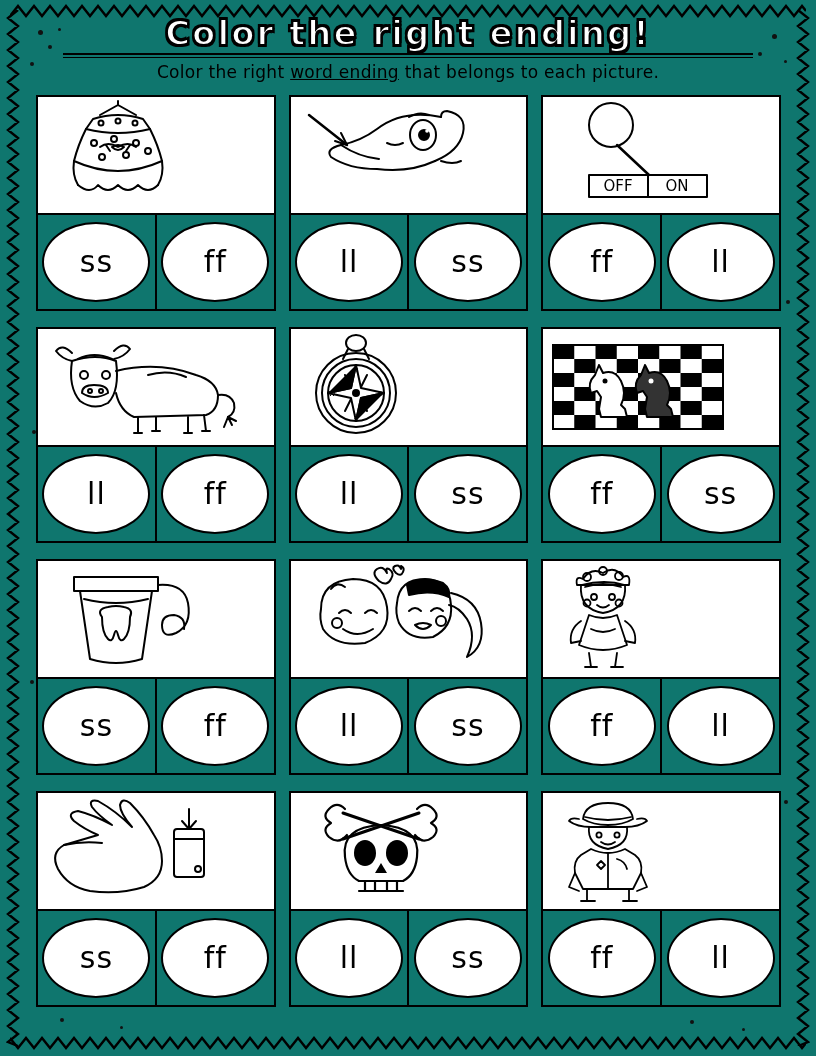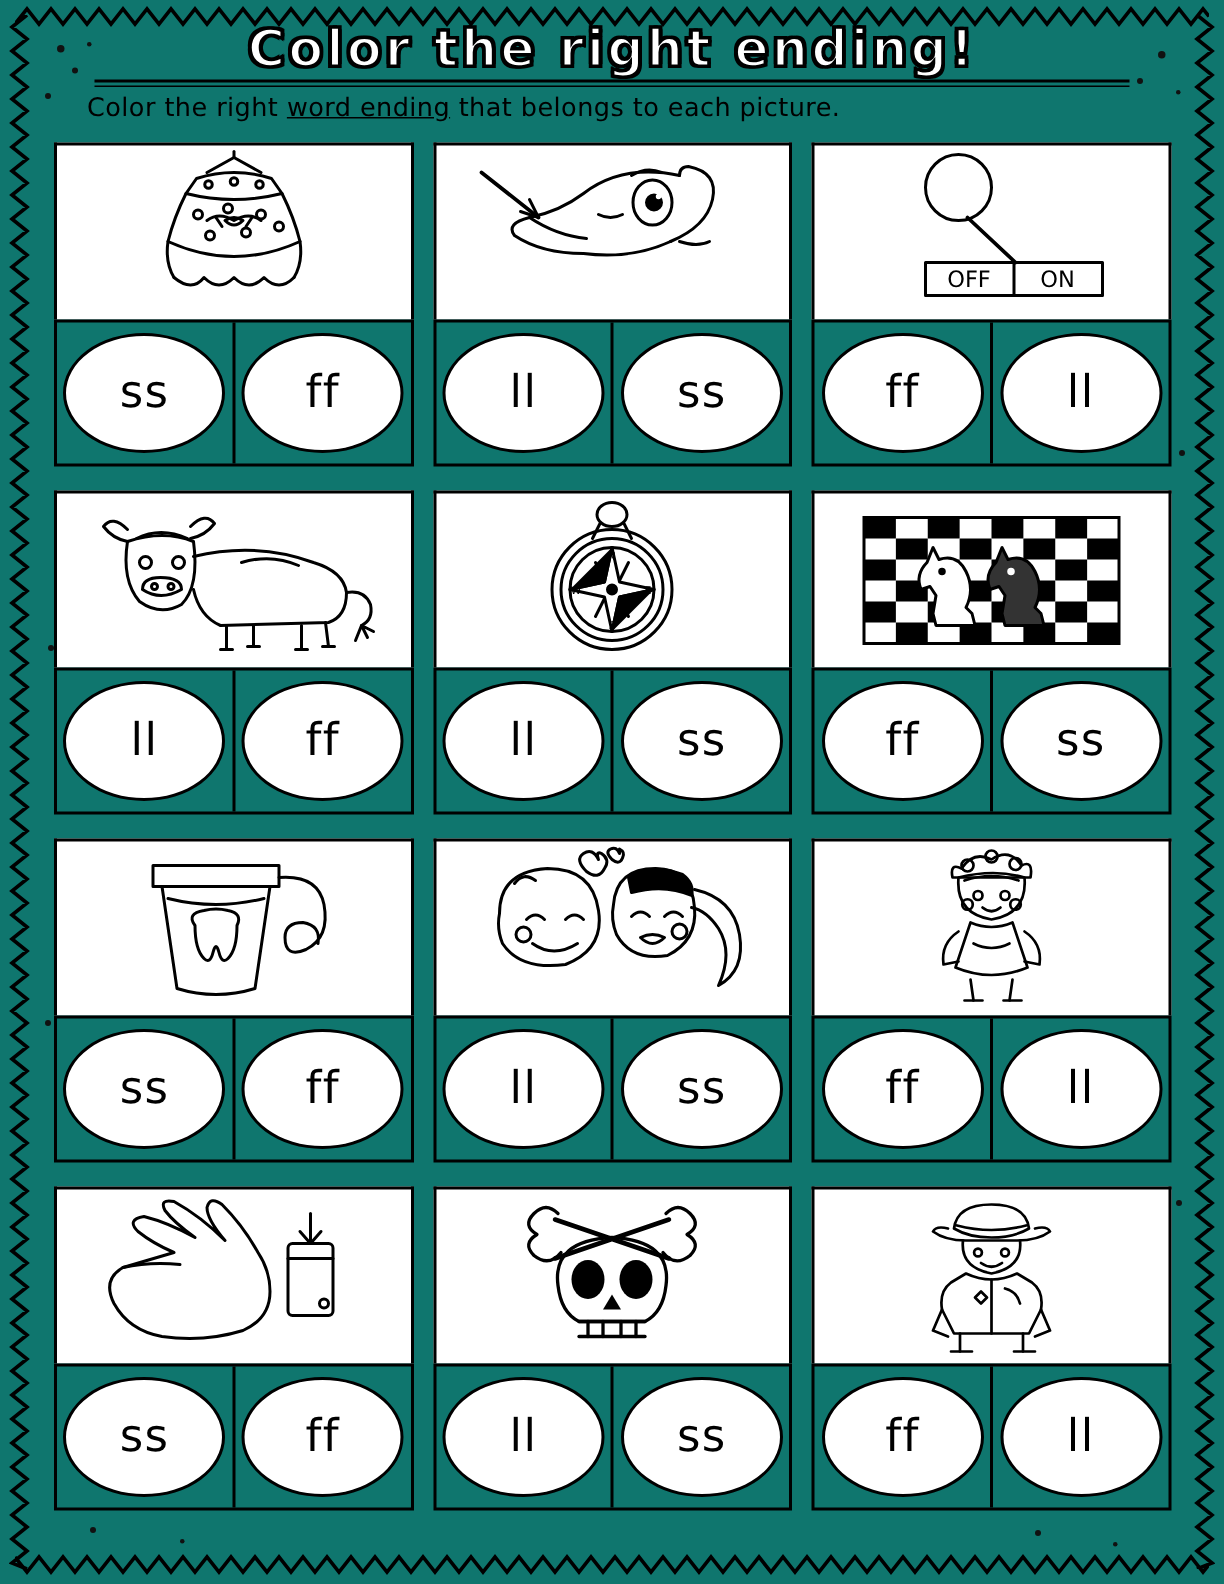--- a/index.html
+++ b/index.html
@@ -69,21 +69,21 @@
   .title-rule2 {
     margin: 2px auto 0;
     width: 690px;
     border-top: 1.5px solid #000;
   }
   .subtitle {
     position: absolute;
     top: 62px;
     left: 58px;
     width: 700px;
-    text-align: left;
+    text-align: center;
     font-family: "DejaVu Sans", sans-serif;
     font-size: 17px;
     letter-spacing: 0.3px;
     white-space: nowrap;
   }
   .subtitle u { text-decoration: underline; }
 
   
   .grid {
     position: absolute;
@@ -100,21 +100,20 @@
     position: relative;
     display: flex;
     flex-direction: column;
   }
   .pic-box {
     border: 2px solid #000;
     border-bottom: none;
     height: 118px;
     display: flex;
     align-items: center;
-    justify-content: center;
     overflow: hidden;
     background: #fff;
   }
   .ans-row {
     border: 2px solid #000;
     height: 96px;
     display: flex;
   }
   .ans-cell {
     flex: 1 1 50%;

